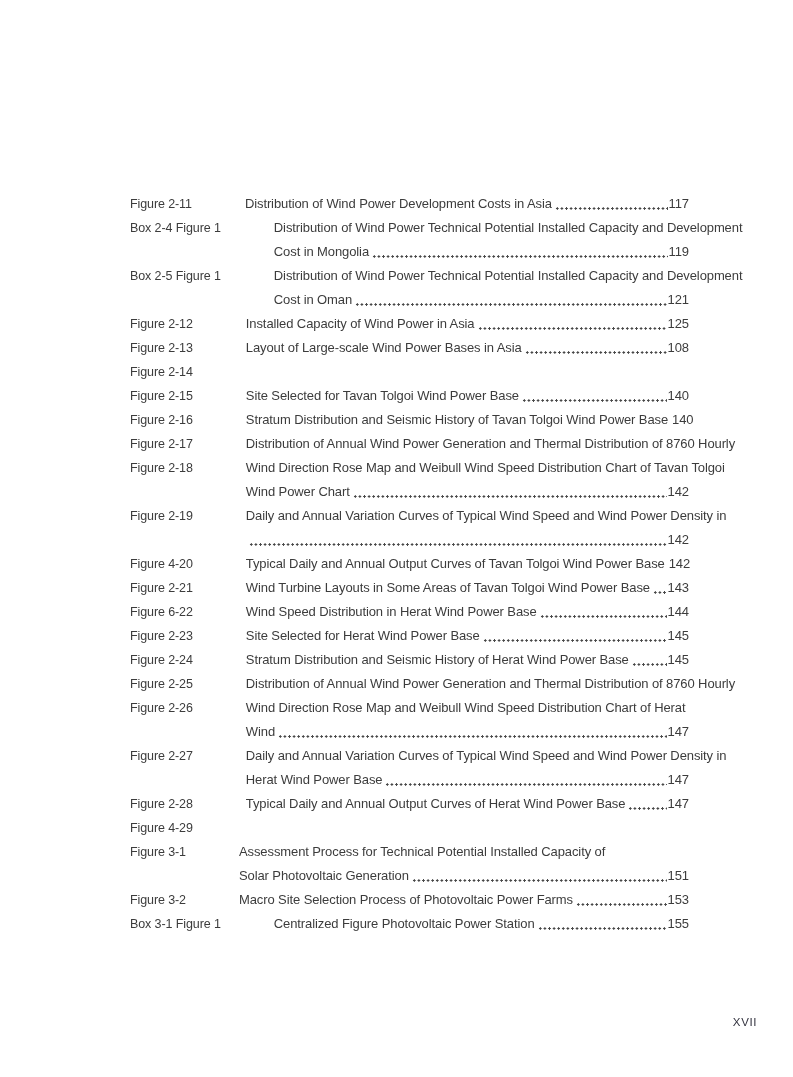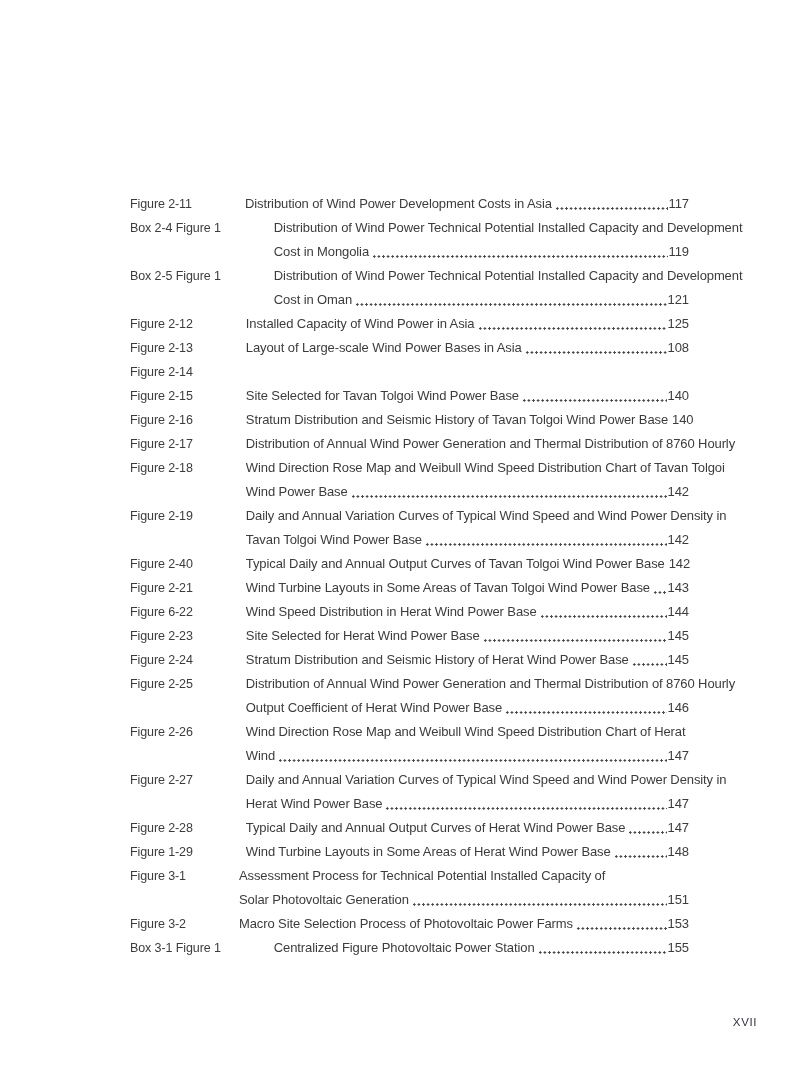--- a/index.html
+++ b/index.html
@@ -167,41 +167,40 @@
           </div>
         </div>
       </div>
       <div class="entry">
         <span class="label">Figure 2-18</span>
         <div class="content">
           <div class="line">
             <span class="text">Wind Direction Rose Map and Weibull Wind Speed Distribution Chart of Tavan Tolgoi</span>
           </div>
           <div class="line last">
-            <span class="text">Wind Power Base</span>
+            <span class="text">Wind Power Chart</span>
             <span class="leader"></span>
             <span class="pg">142</span>
           </div>
         </div>
       </div>
       <div class="entry">
         <span class="label">Figure 2-19</span>
         <div class="content">
           <div class="line">
             <span class="text">Daily and Annual Variation Curves of Typical Wind Speed and Wind Power Density in</span>
           </div>
           <div class="line last">
-            <span class="text">Tavan Tolgoi Wind Power Base</span>
             <span class="leader"></span>
             <span class="pg">142</span>
           </div>
         </div>
       </div>
       <div class="entry">
-        <span class="label">Figure 2-40</span>
+        <span class="label">Figure 4-20</span>
         <div class="content">
           <div class="line last">
             <span class="text">Typical Daily and Annual Output Curves of Tavan Tolgoi Wind Power Base</span>
             <span class="leader"></span>
             <span class="pg">142</span>
           </div>
         </div>
       </div>
       <div class="entry">
         <span class="label">Figure 2-21</span>
@@ -242,25 +241,20 @@
             <span class="pg">145</span>
           </div>
         </div>
       </div>
       <div class="entry">
         <span class="label">Figure 2-25</span>
         <div class="content">
           <div class="line">
             <span class="text">Distribution of Annual Wind Power Generation and Thermal Distribution of 8760 Hourly</span>
           </div>
-          <div class="line last">
-            <span class="text">Output Coefficient of Herat Wind Power Base</span>
-            <span class="leader"></span>
-            <span class="pg">146</span>
-          </div>
         </div>
       </div>
       <div class="entry">
         <span class="label">Figure 2-26</span>
         <div class="content">
           <div class="line">
             <span class="text">Wind Direction Rose Map and Weibull Wind Speed Distribution Chart of Herat</span>
           </div>
           <div class="line last">
             <span class="text">Wind</span>
@@ -286,28 +280,21 @@
         <span class="label">Figure 2-28</span>
         <div class="content">
           <div class="line last">
             <span class="text">Typical Daily and Annual Output Curves of Herat Wind Power Base</span>
             <span class="leader"></span>
             <span class="pg">147</span>
           </div>
         </div>
       </div>
       <div class="entry">
-        <span class="label">Figure 1-29</span>
-        <div class="content">
-          <div class="line last">
-            <span class="text">Wind Turbine Layouts in Some Areas of Herat Wind Power Base</span>
-            <span class="leader"></span>
-            <span class="pg">148</span>
-          </div>
-        </div>
+        <span class="label">Figure 4-29</span>
       </div>
       <div class="entry">
         <span class="label">Figure 3-1</span>
         <div class="content">
           <div class="line">
             <span class="text">Assessment Process for Technical Potential Installed Capacity of</span>
           </div>
           <div class="line last">
             <span class="text">Solar Photovoltaic Generation</span>
             <span class="leader"></span>

